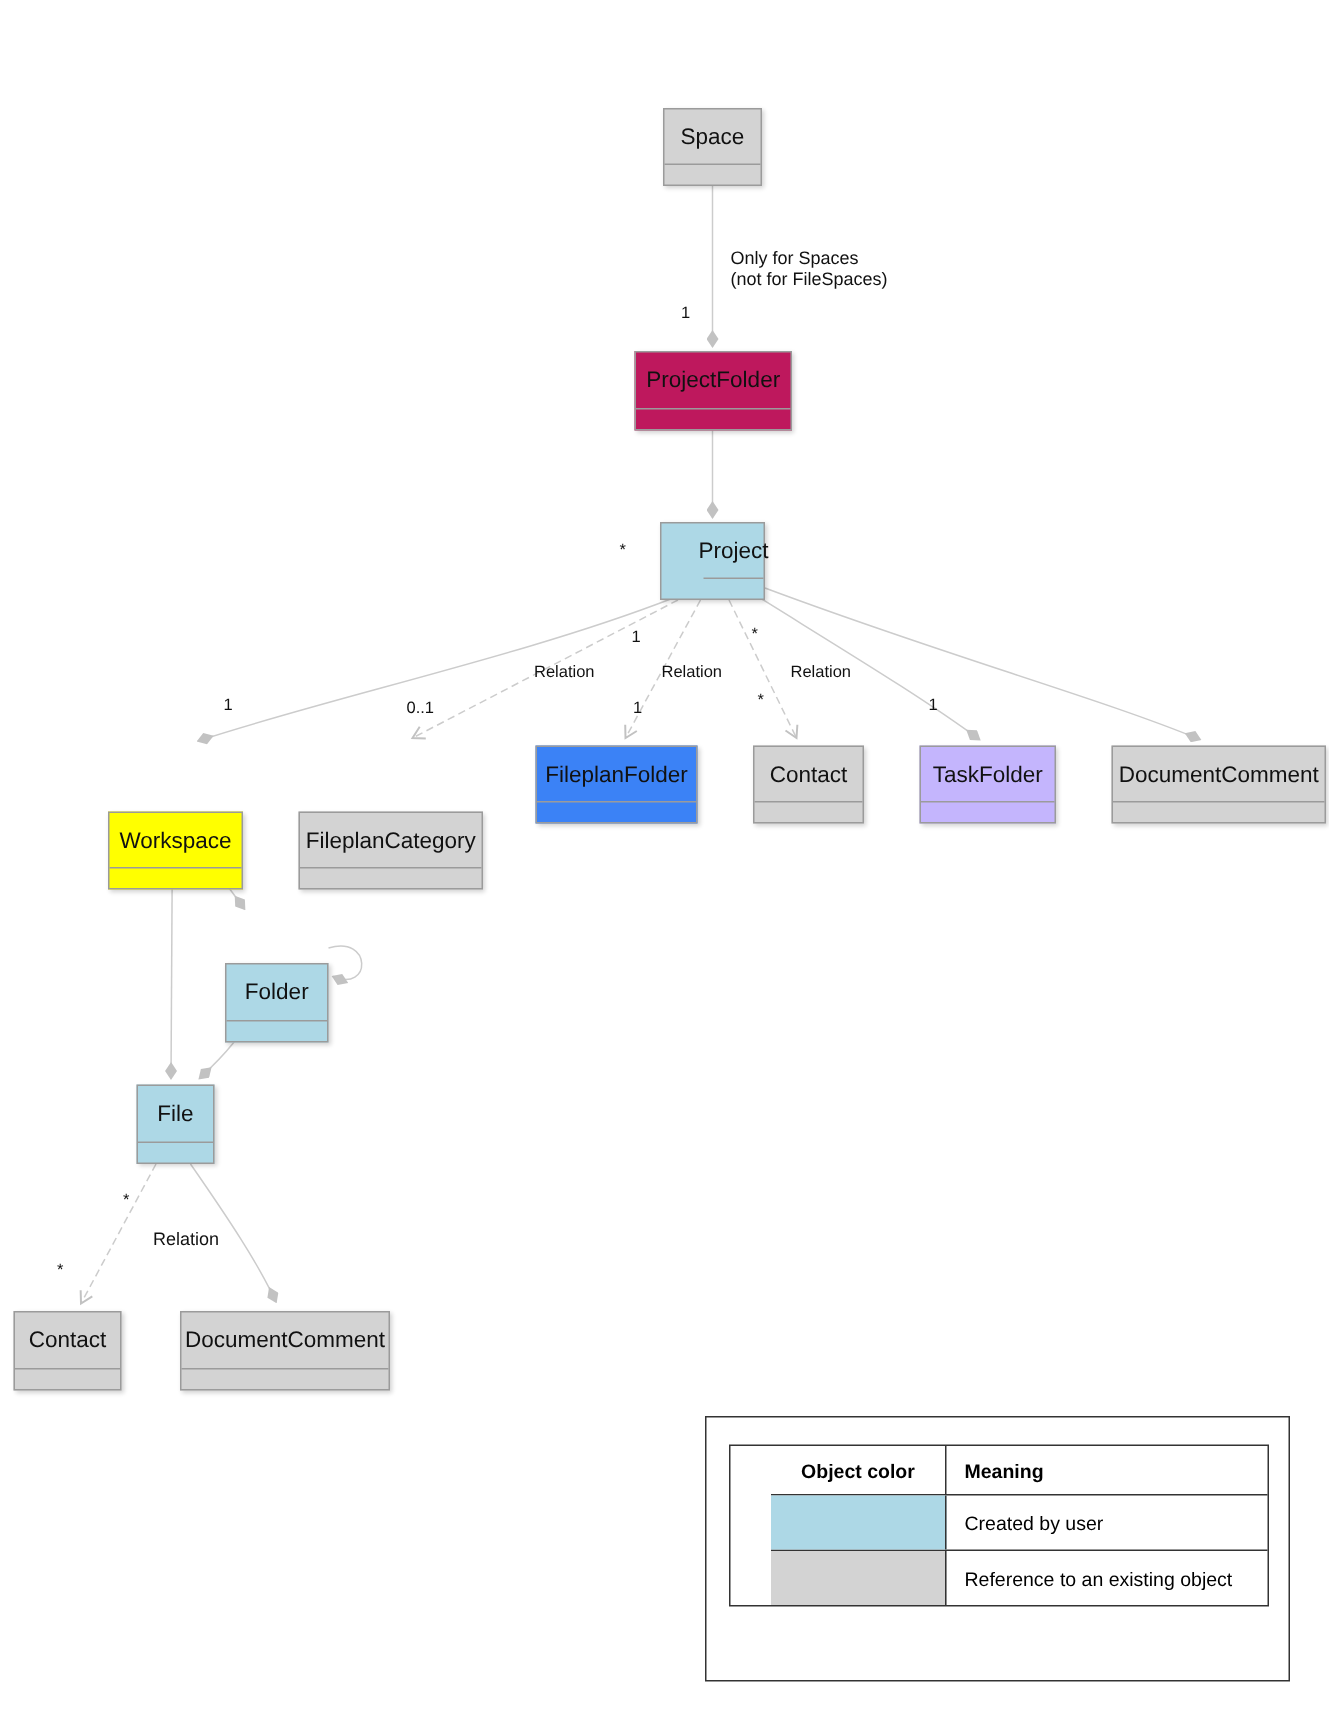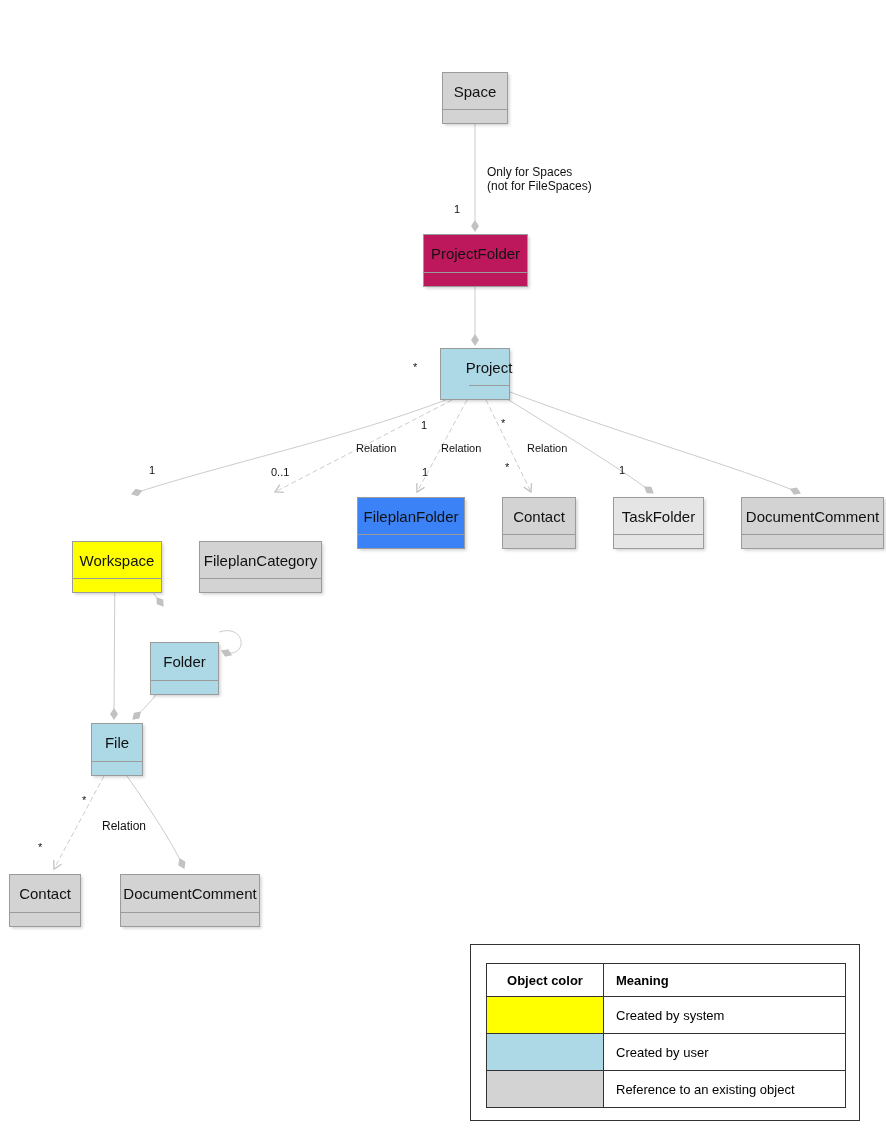--- a/index.html
+++ b/index.html
@@ -67,20 +67,21 @@
     box-sizing: border-box;
   }
   .legend-table {
     position: absolute;
     left: 486px;
     top: 963px;
     width: 360px;
     border: 1px solid #333;
     box-sizing: border-box;
     background: #fff;
+    padding-left: 27px;
   }
   .legend-row {
     display: flex;
     border-bottom: 1px solid #333;
   }
   .legend-row:last-child { border-bottom: none; justify-content: flex-end; }
   .legend-cell-swatch {
     width: 117px;
     border-right: 1px solid #333;
     display: flex;
@@ -161,21 +162,21 @@
   <div class="node" style="left: 357px; top: 497px; width: 108px; height: 52px; background-color: #3b82f6;">
     <div class="node-title">FileplanFolder</div>
     <div class="node-attrs"></div>
   </div>
 
   <div class="node" style="left: 502px; top: 497px; width: 74px; height: 52px; background-color: rgb(211, 211, 211);">
     <div class="node-title">Contact</div>
     <div class="node-attrs"></div>
   </div>
 
-  <div class="node" style="left: 613px; top: 497px; width: 91px; height: 52px; background-color: #e5e5e5;">
+  <div class="node" style="left: 613px; top: 497px; width: 91px; height: 52px; background-color: #c4b5fd;">
     <div class="node-title">TaskFolder</div>
     <div class="node-attrs"></div>
   </div>
 
   <div class="node" style="left: 741px; top: 497px; width: 143px; height: 52px; background-color: rgb(211, 211, 211);">
     <div class="node-title">DocumentComment</div>
     <div class="node-attrs"></div>
   </div>
 
   <div class="node" style="left: 150px; top: 610px; width: 69px; height: 53px; background-color: rgb(173, 216, 230); margin-top: 32px;">
@@ -219,24 +220,20 @@
   <div class="edge-label" style="left:102px; top:819px; font-size:12px;">Relation</div>
   <div class="edge-label" style="left:38px; top:841px;">*</div>
 
   <div class="legend-outer"></div>
   <div class="legend-table">
     <div class="legend-row legend-header-row">
       <div class="legend-cell-swatch">Object color</div>
       <div class="legend-cell-meaning">Meaning</div>
     </div>
     <div class="legend-row legend-data-row">
-      <div class="legend-cell-swatch" style="background-color: rgb(255, 255, 0);"></div>
-      <div class="legend-cell-meaning">Created by system</div>
-    </div>
-    <div class="legend-row legend-data-row">
       <div class="legend-cell-swatch" style="background-color: rgb(173, 216, 230);"></div>
       <div class="legend-cell-meaning">Created by user</div>
     </div>
     <div class="legend-row legend-data-row">
       <div class="legend-cell-swatch" style="background-color: rgb(211, 211, 211);"></div>
       <div class="legend-cell-meaning">Reference to an existing object</div>
     </div>
   </div>
 
 </div>

